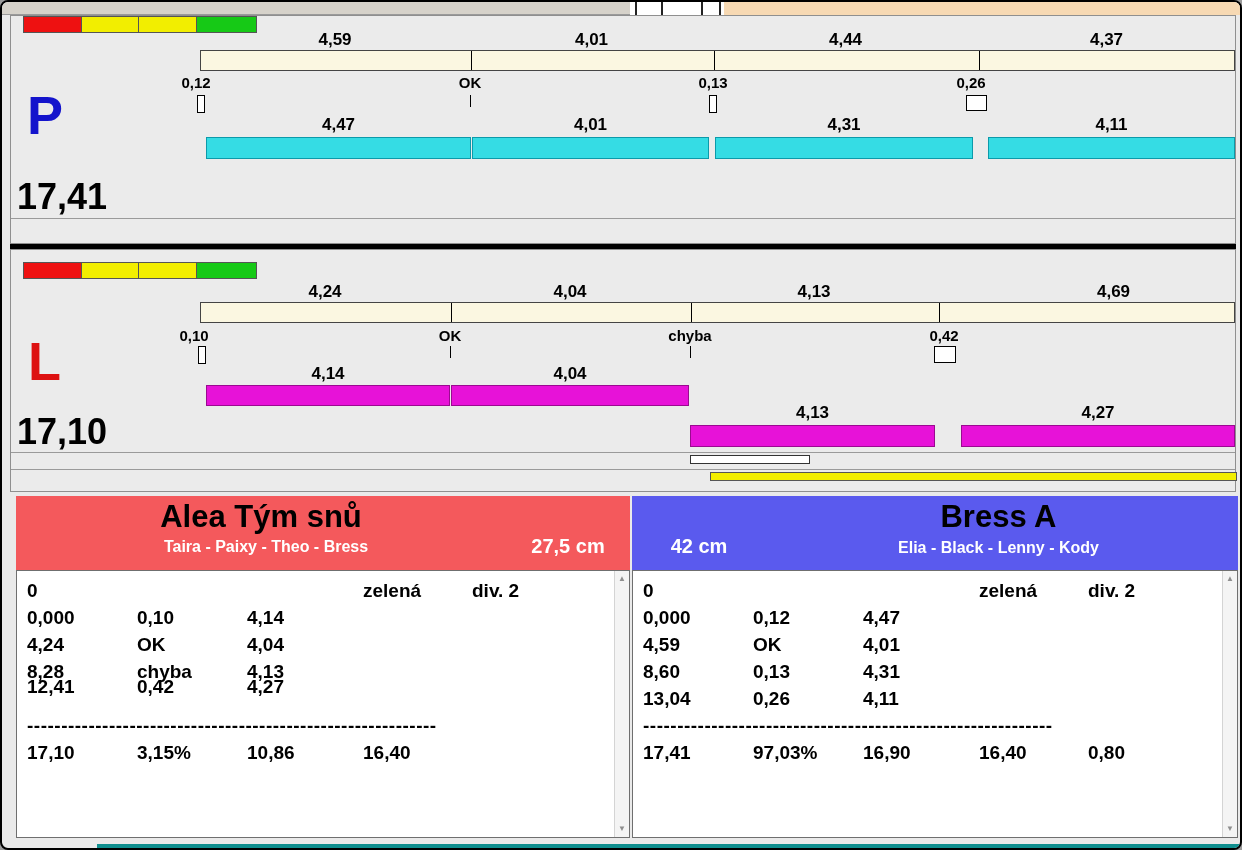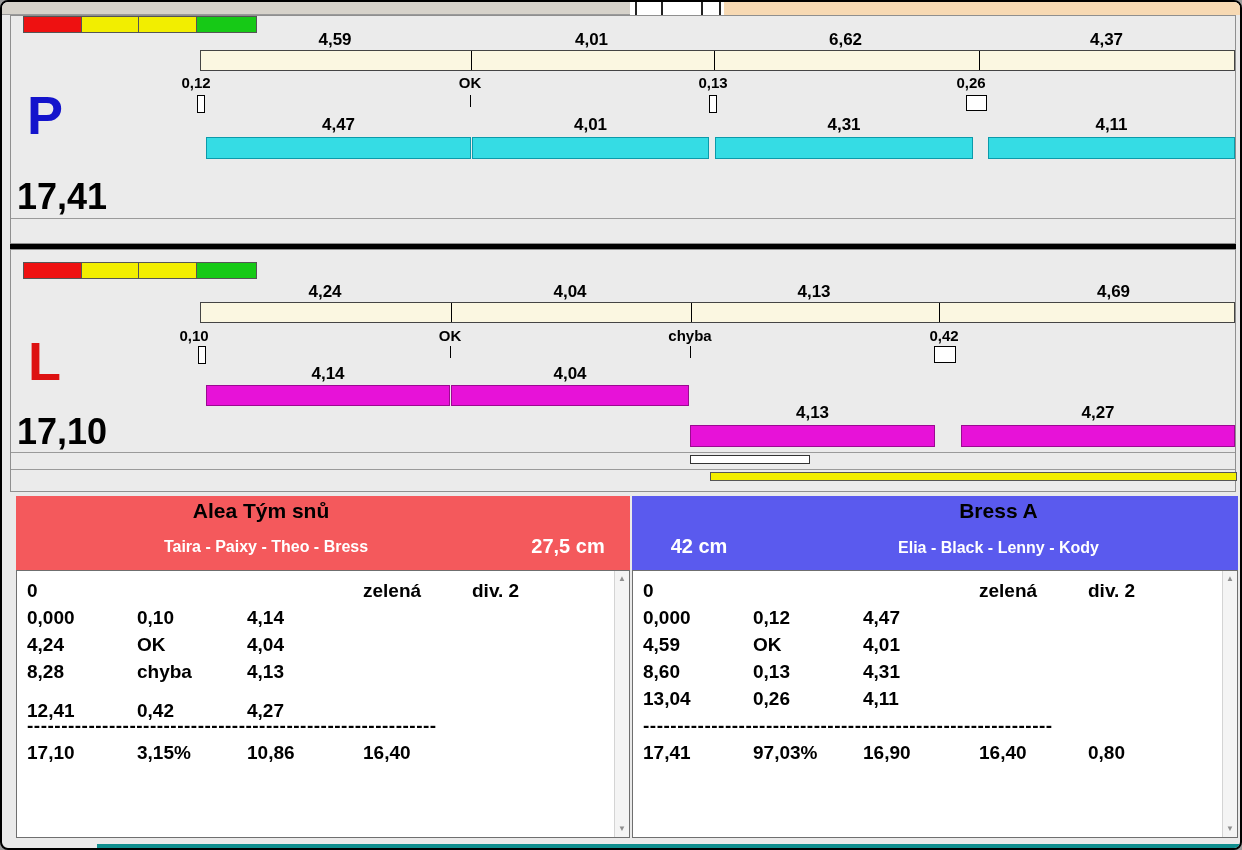--- a/index.html
+++ b/index.html
@@ -45,21 +45,21 @@
   .bar.row1 { height:21px; }
 
   .hline { position:absolute; left:0; width:100%; height:1px; background:#9a9a9a; }
   .mini-outline { position:absolute; background:#fff; border:1px solid #333; }
   .yellow-bar { position:absolute; background:var(--yellow-bar,#f2ee00); border:1px solid #555; }
 
   
   .team-header { position:absolute; top:494px; height:74px; }
   #team-left-header  { left:14px;  width:614px; background:var(--team-left-header,#f4595c); }
   #team-right-header { left:630px; width:606px; background:var(--team-right-header,#5a5aee); }
-  .team-name    { position:absolute; font-size:21px; font-weight:bold; color:#000; text-align:center; white-space:nowrap; }
+  .team-name    { position:absolute; font-size:31px; font-weight:bold; color:#000; text-align:center; white-space:nowrap; }
   .team-members { position:absolute; font-size:16px; font-weight:bold; color:#fff; text-align:center; white-space:nowrap; }
   .hurdle       { position:absolute; font-size:20px; font-weight:bold; color:#fff; text-align:center; white-space:nowrap; }
 
   #clock-box { position:absolute; left:495px; top:492px; width:262px; height:33px;
                background:#fff; border:1px solid #000; z-index:5;
                font-size:22px; color:#000; text-align:center; line-height:31px; white-space:nowrap; }
 
   
   .results-panel { position:absolute; top:568px; height:268px; background:#fff;
                    border:1px solid #6f6f6f; font-size:19px; font-weight:bold; color:#000; }
@@ -96,21 +96,21 @@
   <div class="lane-panel" id="lane-p">
     <div class="seg" style="left:12px;width:59px;background:var(--status-red,#ee1111)"></div>
     <div class="seg" style="left:70px;width:58px;background:var(--status-yellow,#f2ee00)"></div>
     <div class="seg" style="left:127px;width:59px;background:var(--status-yellow,#f2ee00)"></div>
     <div class="seg" style="left:185px;width:61px;background:var(--status-green,#16c916)"></div>
 
     <div class="lane-letter" style="left:16px;top:72px;color:var(--lane-p-letter,#1414cc)">P</div>
 
     <div class="split-label" style="left:189px;top:14px;width:270px">4,59</div>
     <div class="split-label" style="left:459px;top:14px;width:243px">4,01</div>
-    <div class="split-label" style="left:702px;top:14px;width:265px">6,62</div>
+    <div class="split-label" style="left:702px;top:14px;width:265px">4,44</div>
     <div class="split-label" style="left:967px;top:14px;width:257px">4,37</div>
 
     <div class="track" style="left:189px;top:34px;width:1035px">
       <div class="tick" style="left:270px"></div>
       <div class="tick" style="left:513px"></div>
       <div class="tick" style="left:778px"></div>
     </div>
 
     <div class="mark-label" style="left:150px;top:58px">0,12</div>
     <div class="mark-label" style="left:424px;top:58px">OK</div>
@@ -222,21 +222,21 @@
       <span class="res-cell c3"></span>
       <span class="res-cell c4"></span>
     </div>
     <div class="res-row" style="top:89px">
       <span class="res-cell c0">8,28</span>
       <span class="res-cell c1">chyba</span>
       <span class="res-cell c2">4,13</span>
       <span class="res-cell c3"></span>
       <span class="res-cell c4"></span>
     </div>
-    <div class="res-row" style="top:128px">
+    <div class="res-row" style="top:104px">
       <span class="res-cell c0">12,41</span>
       <span class="res-cell c1">0,42</span>
       <span class="res-cell c2">4,27</span>
       <span class="res-cell c3"></span>
       <span class="res-cell c4"></span>
     </div>
     <div class="res-row" style="top:143px">
       <span class="res-sep">------------------------------------------------------------</span>
     </div>
     <div class="res-row" style="top:170px">

